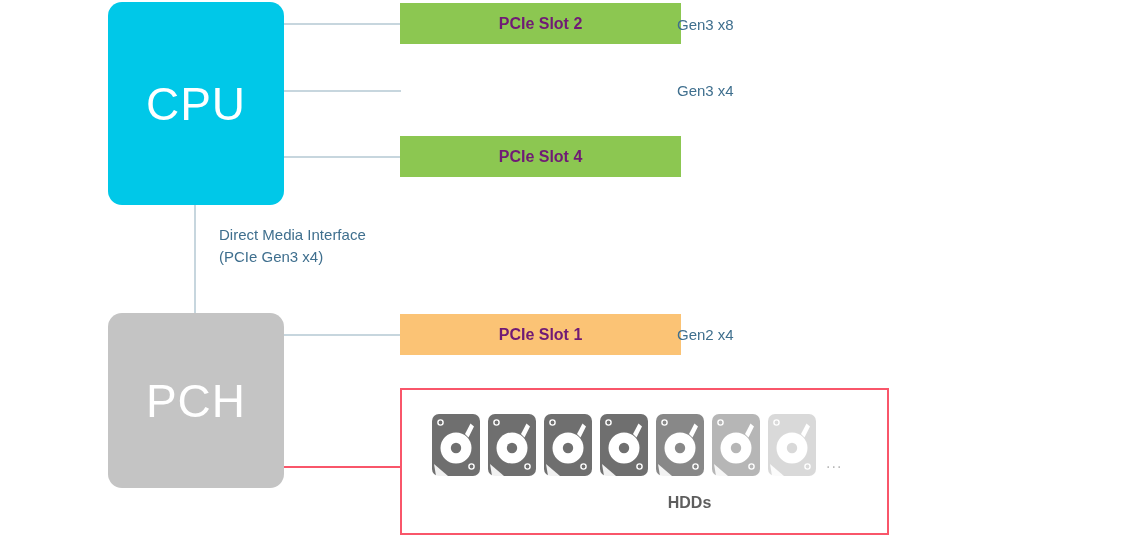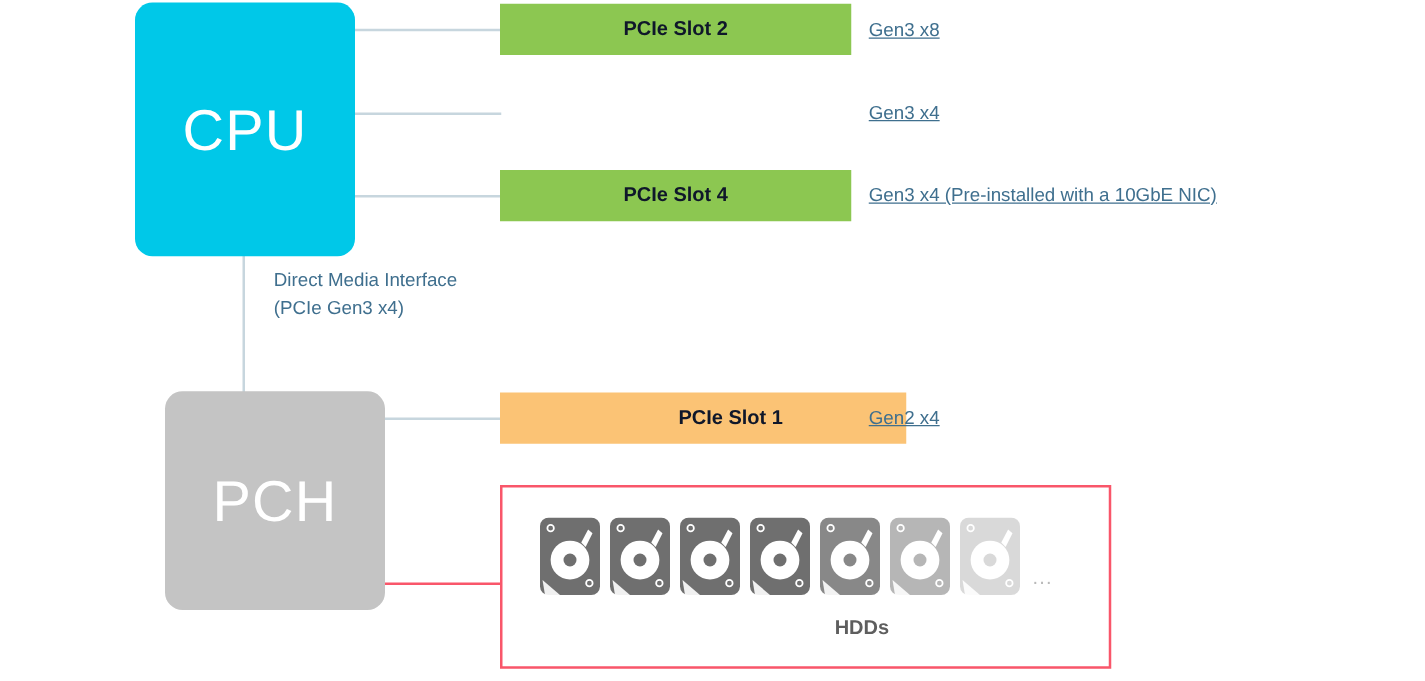--- a/index.html
+++ b/index.html
@@ -39,48 +39,46 @@
     background: #00c8e8;
     font-size: 46px;
   }
   #pch-block {
     left: 108px;
     top: 313px;
     width: 176px;
     height: 175px;
     background: #c4c4c4;
     font-size: 46px;
-    margin-left: 24px;
   }
 
   
   .slot-bar {
     position: absolute;
     left: 400px;
     width: 281px;
     height: 41px;
     display: flex;
     align-items: center;
     justify-content: center;
-    color: #0f172a;
+    color: #701a75;
     font-size: 16px;
     font-weight: bold;
     user-select: none;
   }
   .slot-green { background: #8cc751; }
-  .slot-orange { background: #fbc375; padding-left: 44px; }
+  .slot-orange { background: #fbc375; }
 
   
   .slot-note {
     position: absolute;
-    left: 695px;
+    left: 677px;
     font-size: 15px;
     color: #3f6f8e;
     white-space: nowrap;
-    text-decoration: underline;
   }
 
   
   .line-h {
     position: absolute;
     height: 2px;
     background: #c7d6de;
   }
   .line-v {
     position: absolute;
@@ -90,21 +88,21 @@
   .line-red-h {
     position: absolute;
     height: 2px;
     background: #f9566a;
   }
 
   
   #dmi-caption {
     position: absolute;
     left: 219px;
-    top: 214px;
+    top: 224px;
     font-size: 15px;
     line-height: 1.45;
     color: #3f6f8e;
     white-space: pre-line;
   }
 
   
   #hdd-group-box {
     position: absolute;
     left: 400px;
@@ -178,21 +176,20 @@
   </div>
   <div class="slot-bar slot-green" style="top:136px;">
     <span>PCIe Slot 4</span>
   </div>
   <div class="slot-bar slot-orange" style="top:314px;">
     <span>PCIe Slot 1</span>
   </div>
 
   <div class="slot-note" style="top:16px;">Gen3 x8</div>
   <div class="slot-note" style="top:82px;">Gen3 x4</div>
-  <div class="slot-note" style="top:148px;">Gen3 x4 (Pre-installed with a 10GbE NIC)</div>
   <div class="slot-note" style="top:326px;">Gen2 x4</div>
 
   <div id="dmi-caption">Direct Media Interface
 (PCIe Gen3 x4)</div>
 
   <div id="hdd-row">
     <svg class="hdd-icon" viewBox="0 0 48 62" style="opacity:1;">
       <rect x="0" y="0" width="48" height="62" rx="7" ry="7" fill="#6f6f6f"></rect>
       <path d="M2 50 L16 62 L4 62 Z" fill="#ffffff" opacity="0.9"></path>
       <circle cx="24" cy="34" r="15.5" fill="#ffffff"></circle>

